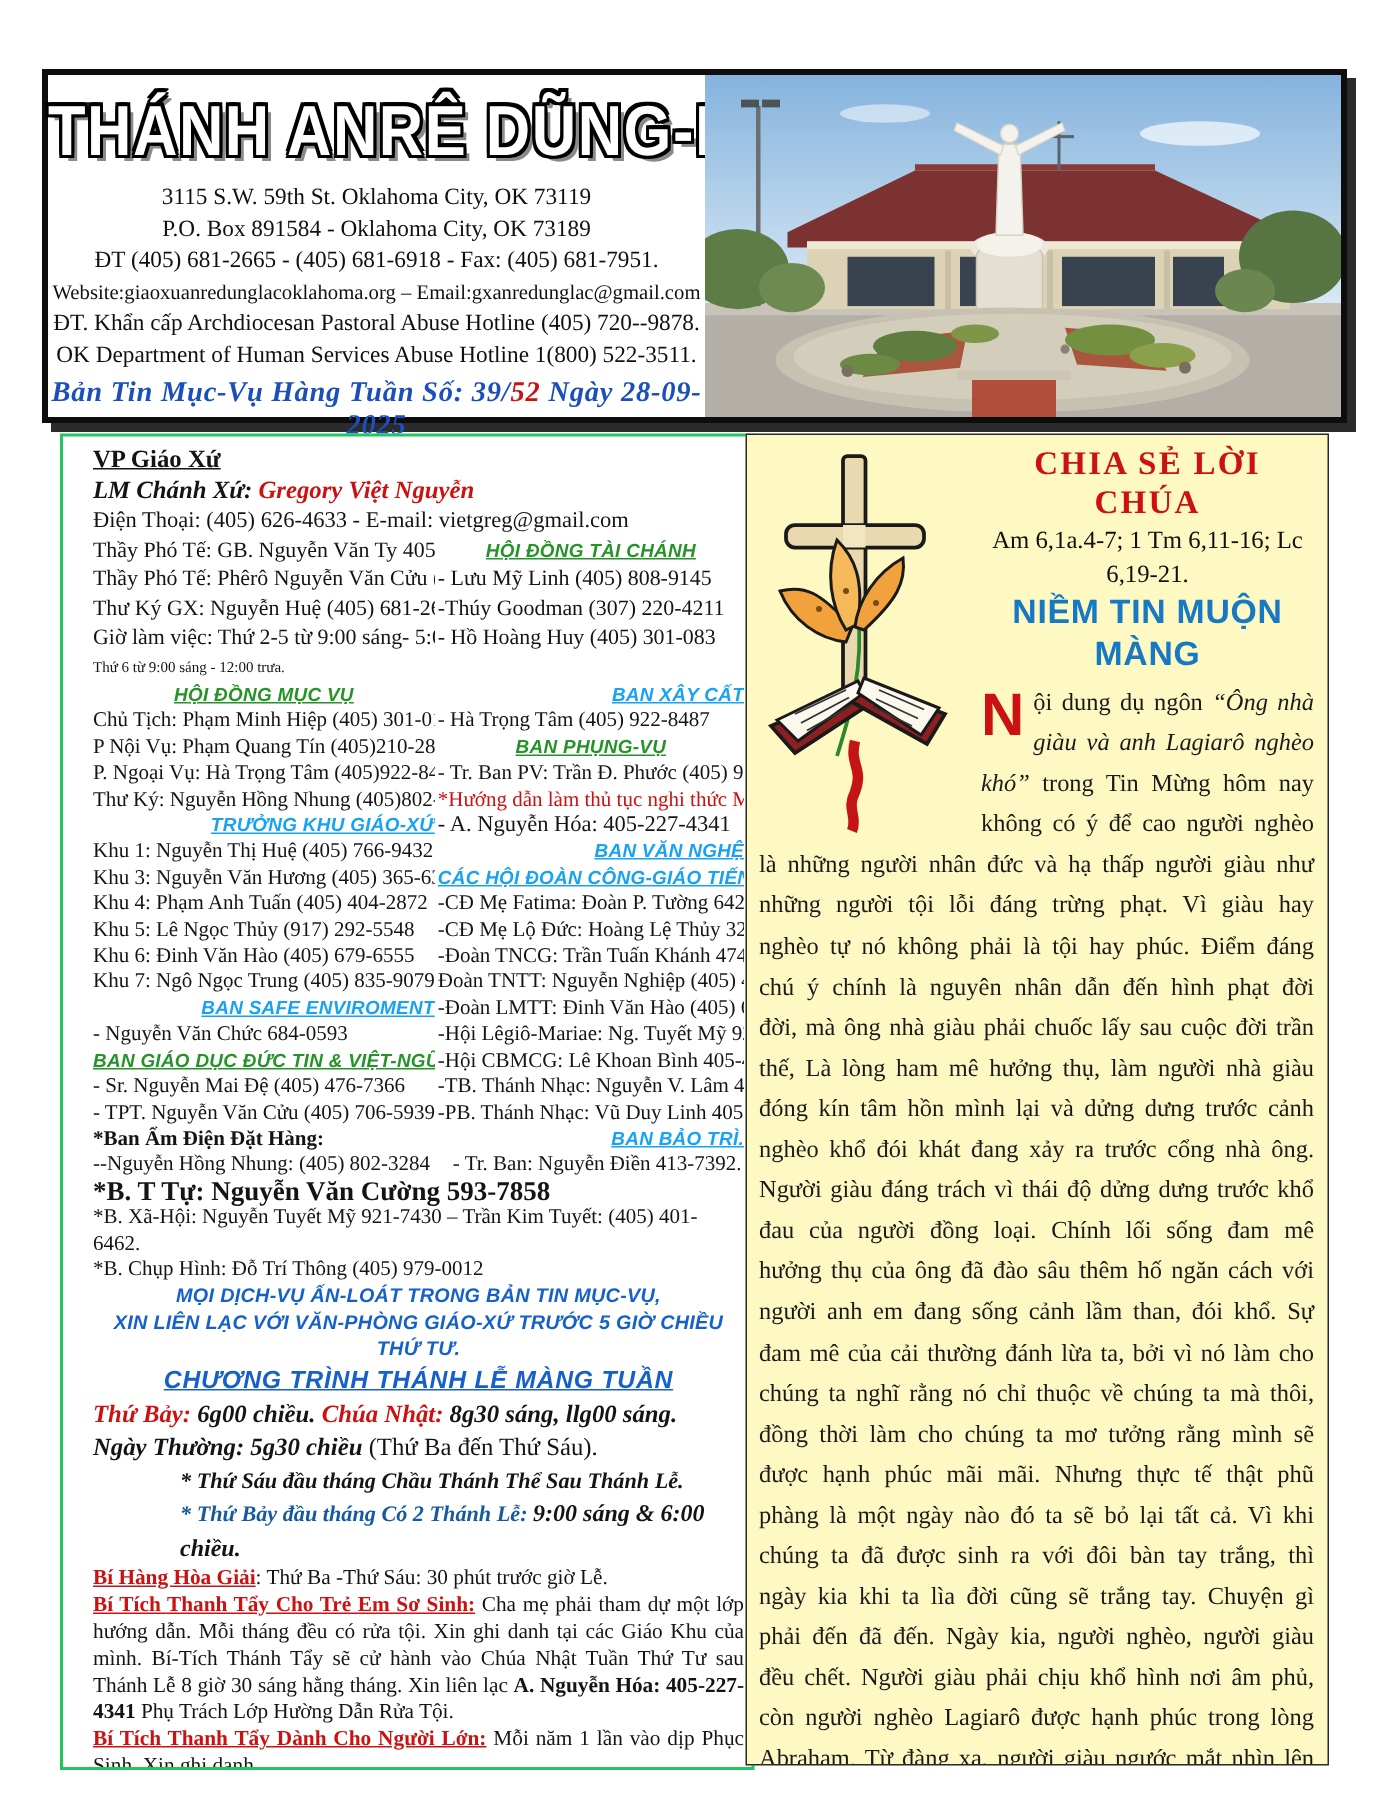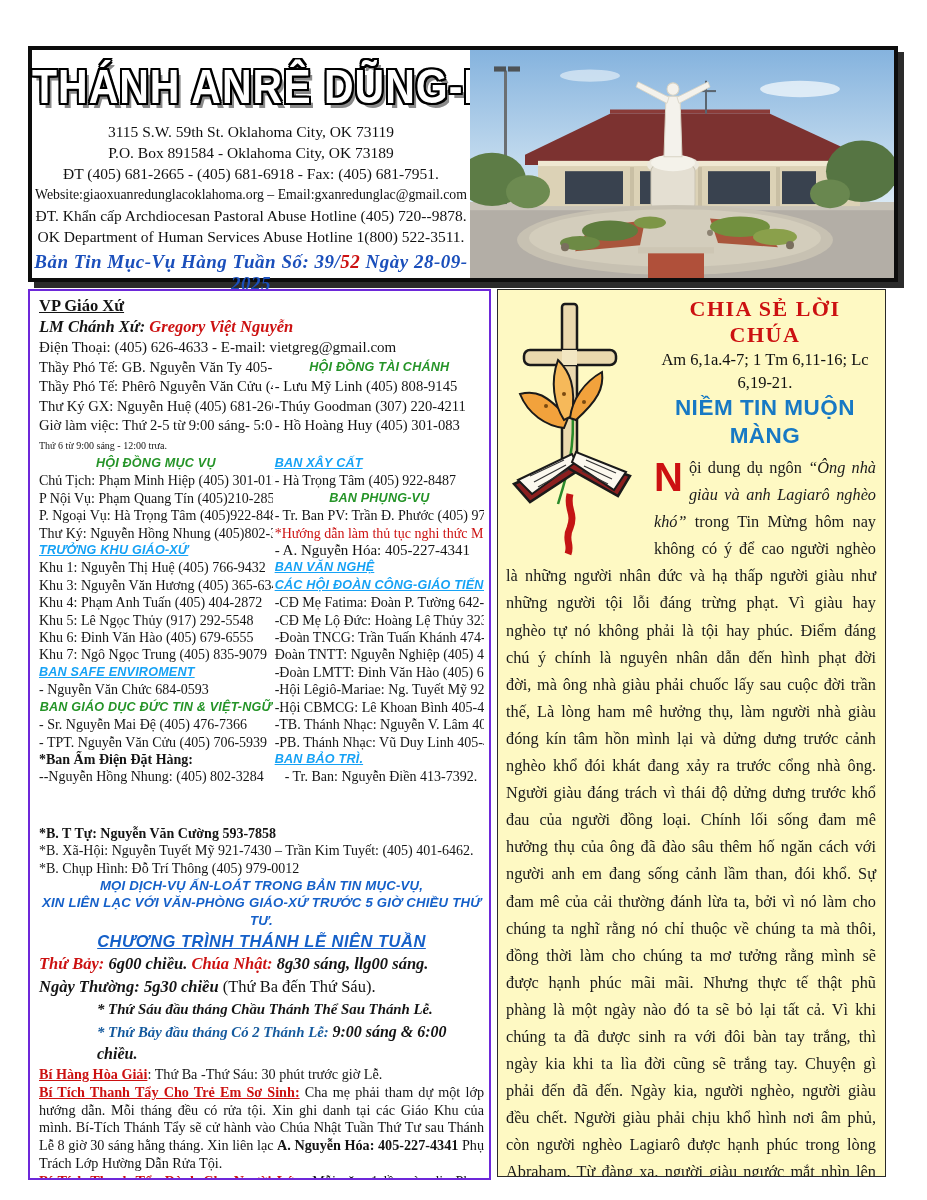--- a/index.html
+++ b/index.html
@@ -31,44 +31,44 @@
   }
   .bulletin-line .num-red{color:#cc1111;}
   .sunday-line{
     font-size:22px;font-weight:bold;color:#c90b0b;letter-spacing:1px;margin-top:3px;
   }
   .header-photo{flex:1;position:relative;background:#9db8cc;overflow:hidden;}
   .header-photo svg{display:block;width:100%;height:100%;}
 
   
   .left-box{
-    position:absolute;left:28px;top:289px;width:463px;height:891px;
-    border:2px solid #6d28d9;box-sizing:border-box;
-    padding:4px 5px 2px 9px;overflow:hidden;background:#fff;
+    position:absolute;left:40px;top:289px;width:463px;height:891px;
+    border:2px solid #22c55e;box-sizing:border-box;
+    padding:4px 5px 2px 20px;overflow:hidden;background:#fff;
   }
   .right-box{
     position:absolute;left:497px;top:289px;width:389px;height:888px;
     border:1.5px solid #2a2a2a;box-sizing:border-box;
     padding:6px 9px 4px 8px;overflow:hidden;background:#fef9c3;
   }
 
   
   .vp-head{font-size:16.5px;font-weight:bold;text-decoration:underline;line-height:21px;}
   .pastor-line{font-size:16.5px;line-height:22px;font-weight:bold;font-style:italic;}
   .pastor-line .red{color:#cc1111;}
   .plain{font-size:15px;line-height:19.5px;}
   .trow{display:flex;line-height:17.4px;font-size:14px;}
   .trow .tl{flex:0 0 52.5%;white-space:nowrap;overflow:hidden;}
   .trow .tr{flex:1;white-space:nowrap;overflow:hidden;padding-left:2px;}
   .comic{
     font-family:"Liberation Sans", sans-serif;font-weight:bold;font-style:italic;
     font-size:12.6px;letter-spacing:0.2px;
   }
-  .hgreen{color:#259428;text-align:center;display:block;}
-  .hblue{color:#16a2f5;text-decoration:underline;text-align:left;display:block;}
+  .hgreen{color:#259428;text-decoration:underline;text-align:center;display:block;}
+  .hblue{color:#16a2f5;text-decoration:underline;text-align:right;display:block;}
   .hblue-nl{color:#16a2f5;text-decoration:underline;text-align:center;display:block;white-space:nowrap;}
   .redline{color:#cc1111;}
   .boldline{font-weight:bold;}
   .notice{
     font-family:"Liberation Sans", sans-serif;font-weight:bold;font-style:italic;
     color:#1560c9;text-align:center;font-size:13.2px;line-height:17.5px;letter-spacing:0.2px;
   }
   .mass-head{
     font-family:"Liberation Sans", sans-serif;font-weight:bold;font-style:italic;
     color:#1560c9;text-align:center;font-size:16.5px;line-height:24px;
@@ -275,27 +275,27 @@
       <span class="tr">-PB. Thánh Nhạc: Vũ Duy Linh 405-414-0873</span>
     </div>
   <div class="trow">
       <span class="tl boldline">*Ban Ẩm Điện Đặt Hàng:</span>
       <span class="tr comic hblue">BAN BẢO TRÌ.</span>
     </div>
   <div class="trow">
       <span class="tl">--Nguyễn Hồng Nhung: (405) 802-3284</span>
       <span class="tr" style="padding-left:12px;">- Tr. Ban: Nguyễn Điền 413-7392.</span>
     </div>
-  <div class="plain" style="font-size:14px;line-height:17.4px;margin-top:39px;"><b>*B. T Tự: Nguyễn Văn Cường 593-7858</b></div>
+  <div class="plain" style="font-size:18px;line-height:17.4px;"><b>*B. T Tự: Nguyễn Văn Cường 593-7858</b></div>
   <div class="plain" style="font-size:14px;line-height:17.4px;">*B. Xã-Hội: Nguyễn Tuyết Mỹ 921-7430 – Trần Kim Tuyết: (405) 401-6462.</div>
   <div class="plain" style="font-size:14px;line-height:17.4px;">*B. Chụp Hình: Đỗ Trí Thông (405) 979-0012</div>
 
   <div class="notice">MỌI DỊCH-VỤ ẤN-LOÁT TRONG BẢN TIN MỤC-VỤ,</div>
   <div class="notice">XIN LIÊN LẠC VỚI VĂN-PHÒNG GIÁO-XỨ TRƯỚC 5 GIỜ CHIỀU THỨ TƯ.</div>
-  <div class="mass-head">CHƯƠNG TRÌNH THÁNH LỄ NIÊN TUẦN</div>
+  <div class="mass-head">CHƯƠNG TRÌNH THÁNH LỄ MÀNG TUẦN</div>
 
   <div class="mass-line"><span class="rscript">Thứ Bảy: </span><span>6g00 chiều.  </span><span class="rscript">Chúa Nhật: </span><span>8g30 sáng, llg00 sáng.</span></div>
   <div class="mass-line"><span>Ngày Thường: </span><span>5g30 chiều </span><span class="norm">(Thứ Ba đến Thứ Sáu).</span></div>
   <div class="mass-line mass-indent bscript">* Thứ Sáu đầu tháng Chầu Thánh Thể Sau Thánh Lễ.</div>
   <div class="mass-line mass-indent"><span class="bscript">* Thứ Bảy đầu tháng Có 2 Thánh Lễ: </span><span style="font-size:16px;">9:00 sáng &amp; 6:00 chiều.</span></div>
 
   <div class="sac"><span class="lbl">Bí Hàng Hòa Giải</span><span>: Thứ Ba -Thứ Sáu: 30 phút trước giờ Lễ.</span></div>
   <div class="sac"><span class="lbl">Bí Tích Thanh Tẩy Cho Trẻ Em Sơ Sinh:</span><span> Cha mẹ phải tham dự một lớp hướng dẫn. Mỗi tháng đều có rửa tội. Xin ghi danh tại các Giáo Khu của mình. Bí-Tích Thánh Tẩy sẽ cử hành vào Chúa Nhật Tuần Thứ Tư sau Thánh Lễ 8 giờ 30 sáng hằng tháng. Xin liên lạc </span><b>A. Nguyễn Hóa: 405-227-4341</b><span> Phụ Trách Lớp Hường Dẫn Rửa Tội.</span></div>
   <div class="sac"><span class="lbl">Bí Tích Thanh Tẩy Dành Cho Người Lớn:</span><span> Mỗi năm 1 lần vào dịp Phục Sinh. Xin ghi danh </span></div>
 

